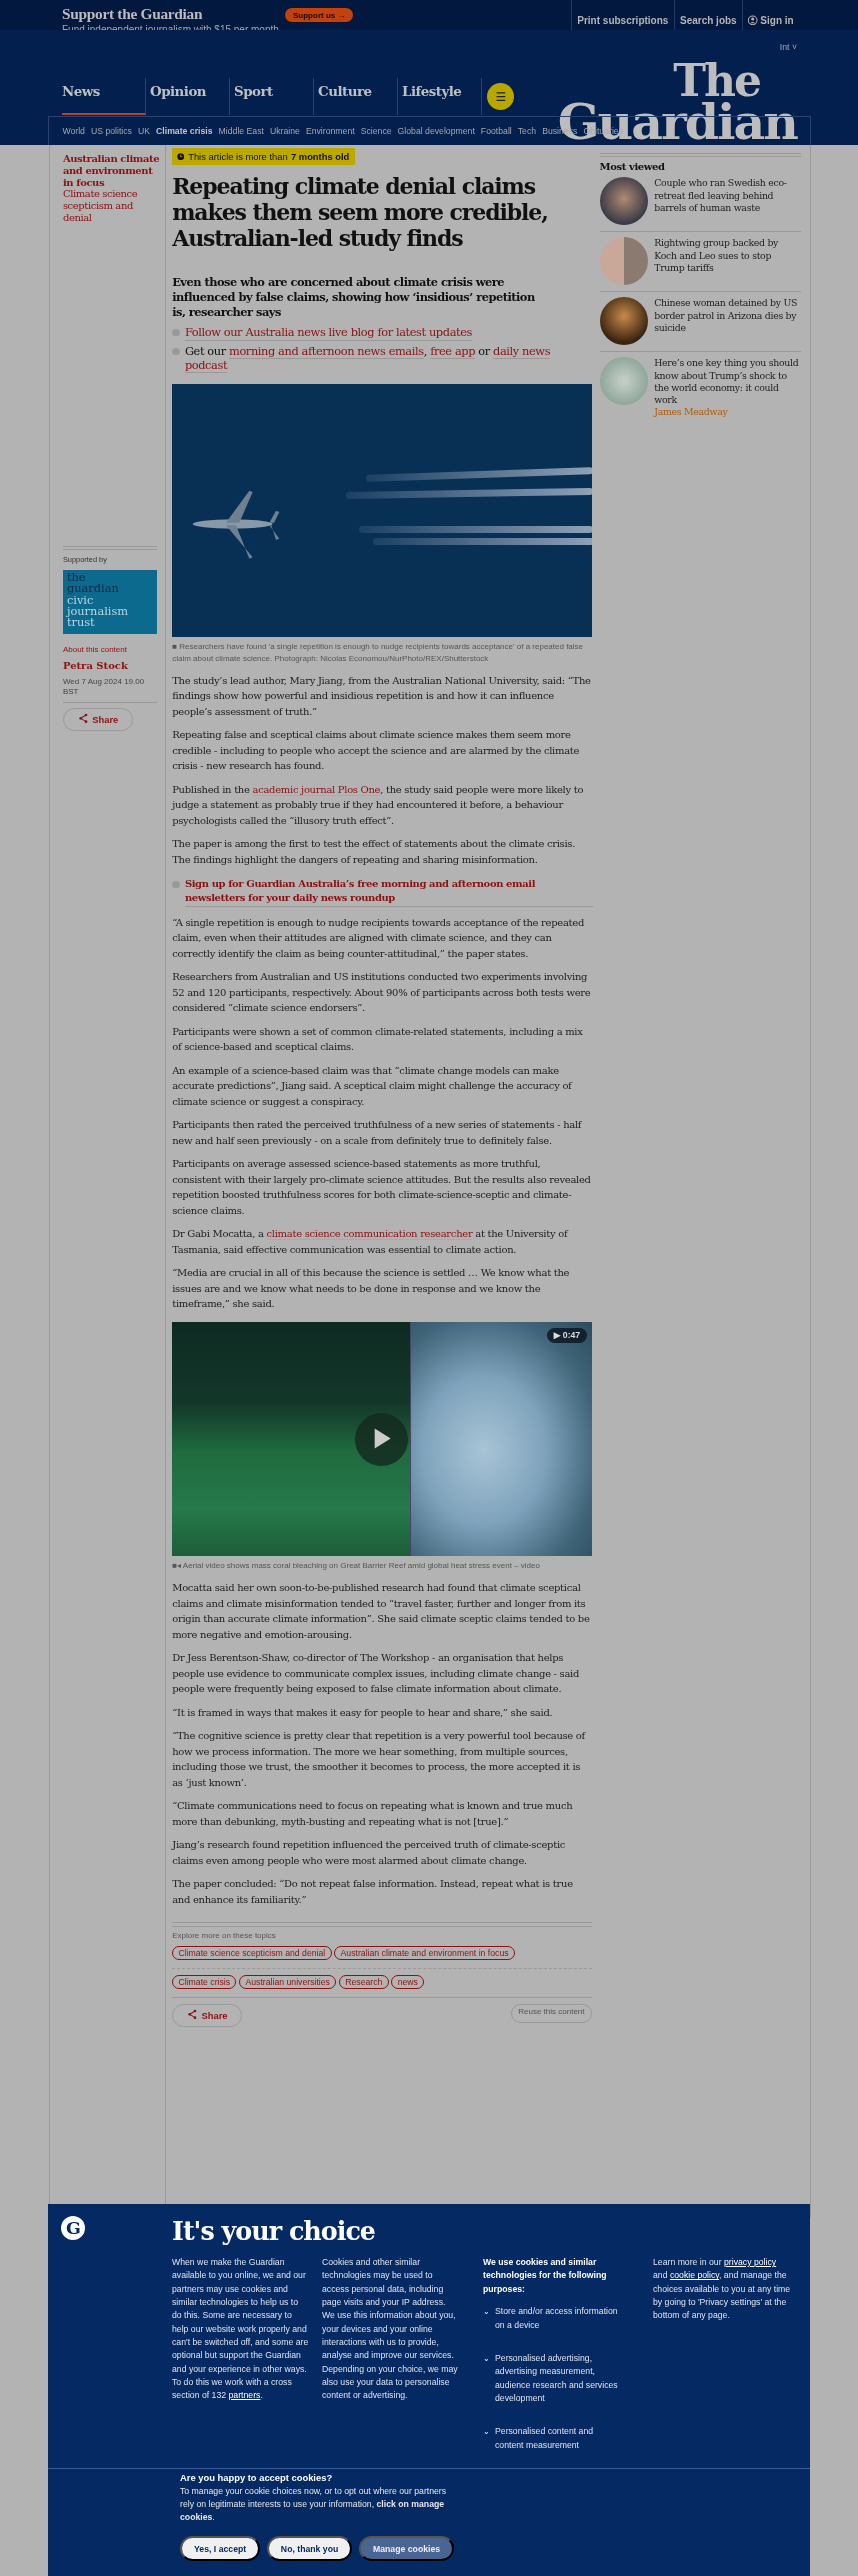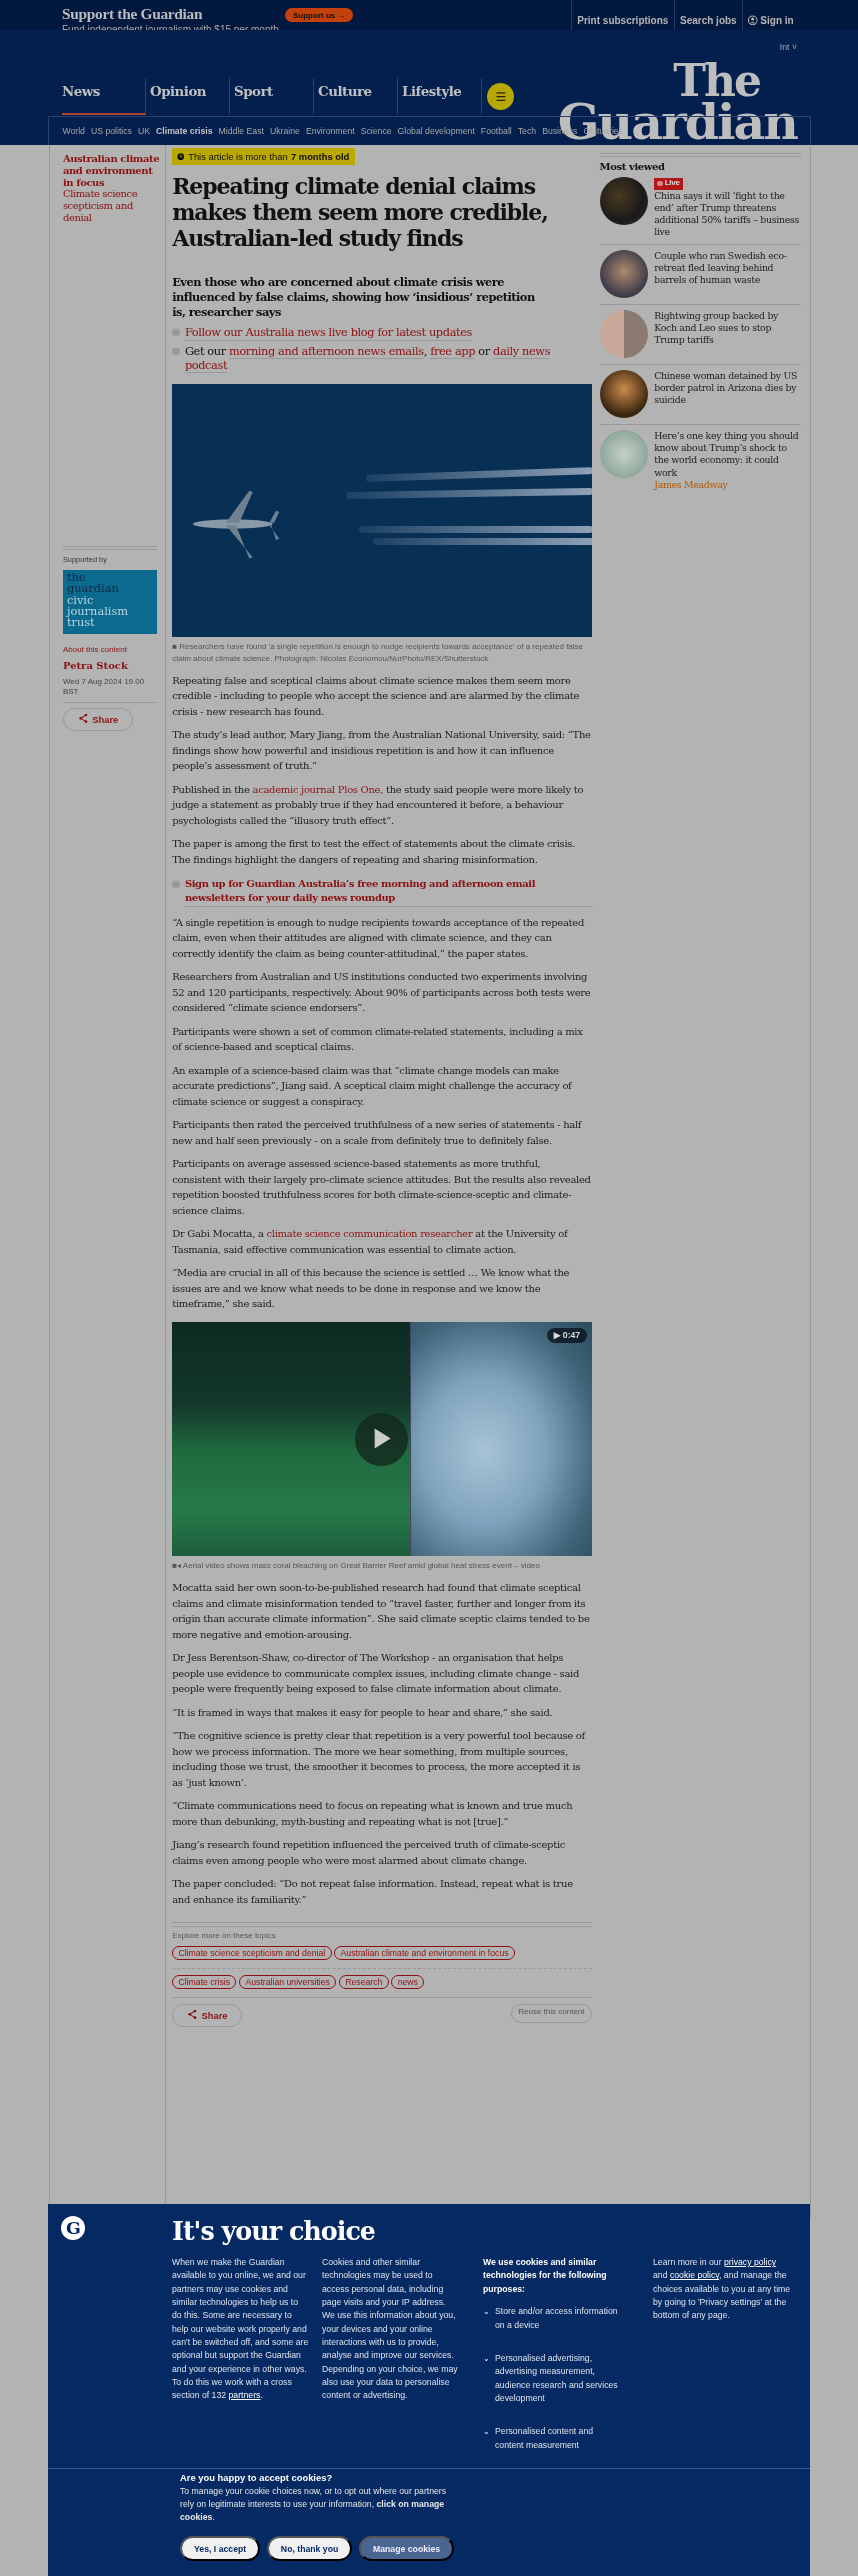--- a/index.html
+++ b/index.html
@@ -231,22 +231,22 @@
         <path d="M60 62 L100 110 L95 112 L75 62 Z" fill="#6f8090"></path>
         <path d="M125 58 L135 40 L140 42 L132 58 Z" fill="#6f8090"></path>
         <path d="M125 62 L140 82 L135 84 L128 62 Z" fill="#6f8090"></path>
       </svg>
     </div>
     <div class="caption">
       <span>■</span>
       <span>Researchers have found 'a single repetition is enough to nudge recipients towards acceptance' of a repeated false claim about climate science. Photograph: Nicolas Economou/NurPhoto/REX/Shutterstock</span>
     </div>
 
+    <p class="body-p">The study’s lead author, Mary Jiang, from the Australian National University, said: “The findings show how powerful and insidious repetition is and how it can influence people’s assessment of truth.”</p>
     <p class="body-p">Repeating false and sceptical claims about climate science makes them seem more credible - including to people who accept the science and are alarmed by the climate crisis - new research has found.</p>
-    <p class="body-p">The study’s lead author, Mary Jiang, from the Australian National University, said: “The findings show how powerful and insidious repetition is and how it can influence people’s assessment of truth.”</p>
     <p class="body-p"><span>Published in the </span><a class="red-link">academic journal Plos One</a><span>, the study said people were more likely to judge a statement as probably true if they had encountered it before, a behaviour psychologists called the “illusory truth effect”.</span></p>
     <p class="body-p">The paper is among the first to test the effect of statements about the climate crisis. The findings highlight the dangers of repeating and sharing misinformation.</p>
     <div class="inline-signup">
       <span class="sf-dot"></span>
       <a class="red-link">Sign up for Guardian Australia’s free morning and afternoon email newsletters for your daily news roundup</a>
     </div>
     <p class="body-p">“A single repetition is enough to nudge recipients towards acceptance of the repeated claim, even when their attitudes are aligned with climate science, and they can correctly identify the claim as being counter-attitudinal,” the paper states.</p>
     <p class="body-p">Researchers from Australian and US institutions conducted two experiments involving 52 and 120 participants, respectively. About 90% of participants across both tests were considered “climate science endorsers”.</p>
     <p class="body-p">Participants were shown a set of common climate-related statements, including a mix of science-based and sceptical claims.</p>
     <p class="body-p">An example of a science-based claim was that “climate change models can make accurate predictions”, Jiang said. A sceptical claim might challenge the accuracy of climate science or suggest a conspiracy.</p>
@@ -309,30 +309,20 @@
         </a>
         <a class="reuse-btn">Reuse this content</a>
       </div>
     </div>
   </div>
 
   <div class="right-col">
     <div class="lines"></div>
     <div class="mv-title">Most viewed</div>
     <a class="mv-item">
-      <div class="mv-thumb" style="background:radial-gradient(circle at 40% 40%, #4a3a20, #1a1a1a 60%, #333);"></div>
-      <div class="mv-text">
-        <span class="live-badge">
-            <span class="live-dot"></span>
-            <span>Live</span>
-          </span><br>
-        <span>China says it will ‘fight to the end’ after Trump threatens additional 50% tariffs – business live</span>
-      </div>
-    </a>
-    <a class="mv-item">
       <div class="mv-thumb" style="background:radial-gradient(circle at 50% 45%, #b08a70, #3a3a48 70%);"></div>
       <div class="mv-text">Couple who ran Swedish eco-retreat fled leaving behind barrels of human waste</div>
     </a>
     <a class="mv-item">
       <div class="mv-thumb" style="background:linear-gradient(90deg, #c9a89a 0 50%, #8a7a70 50% 100%);"></div>
       <div class="mv-text">Rightwing group backed by Koch and Leo sues to stop Trump tariffs</div>
     </a>
     <a class="mv-item">
       <div class="mv-thumb" style="background:radial-gradient(circle at 50% 40%, #c98a4a, #3a2410 70%);"></div>
       <div class="mv-text">Chinese woman detained by US border patrol in Arizona dies by suicide</div>

